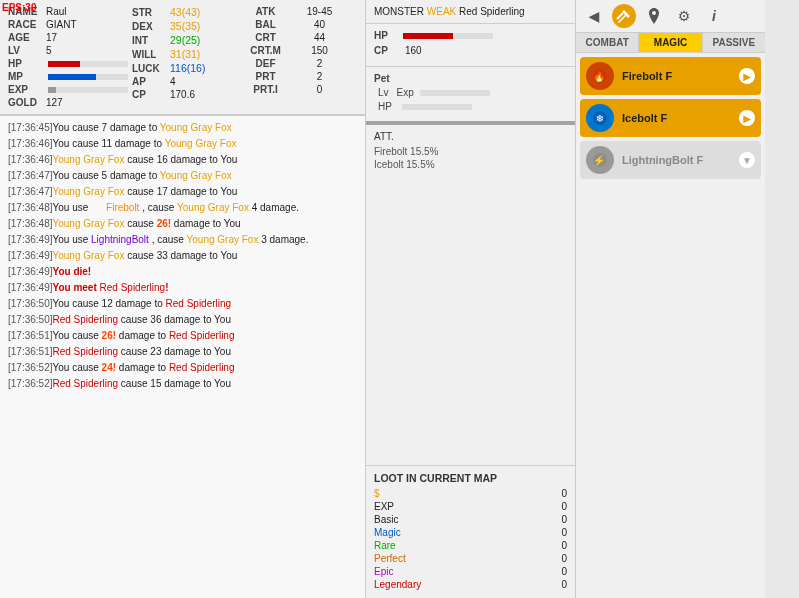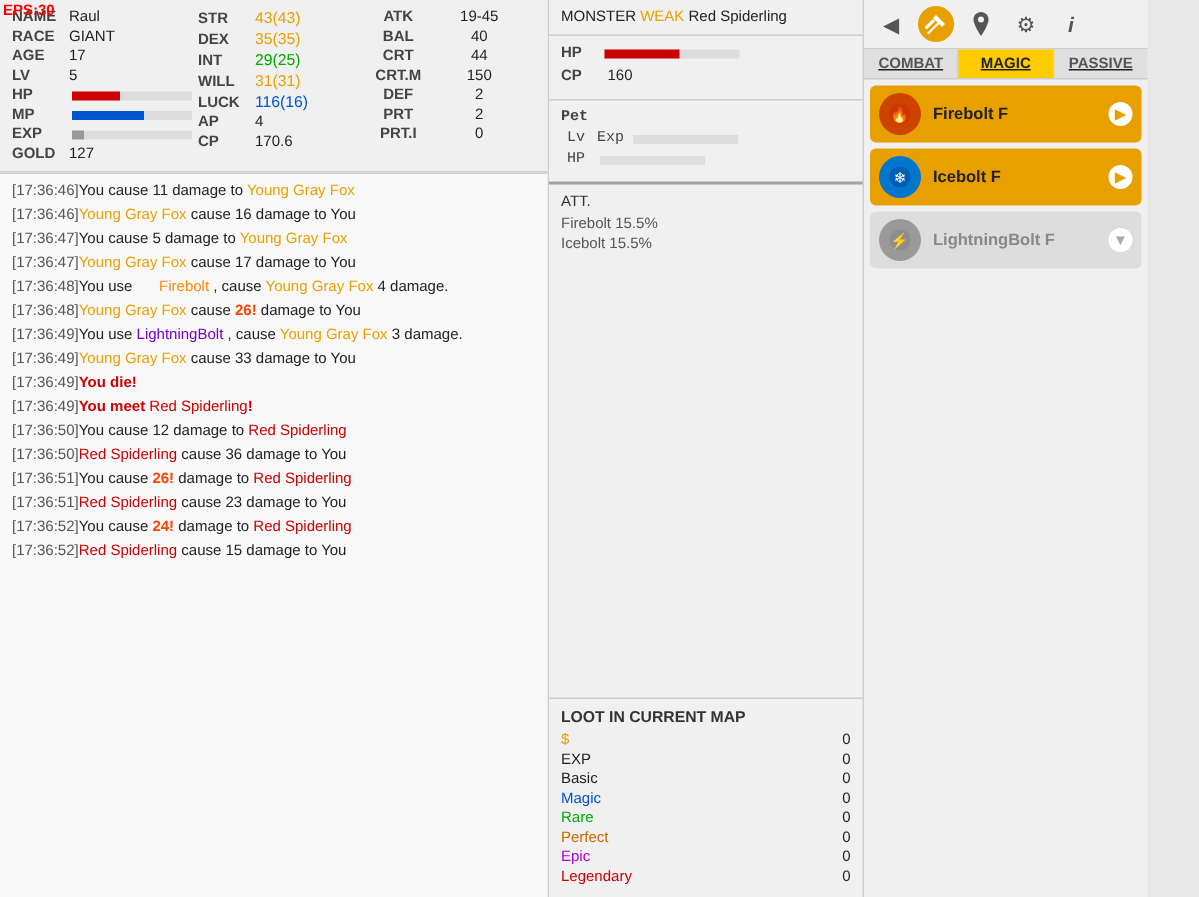--- a/index.html
+++ b/index.html
@@ -123,23 +123,22 @@
       width: 90px;
       height: 6px;
       background: #ddd;
       margin-left: 4px;
       display: inline-block;
     }
     .m-bar-hp { background: #cc0000; }
     .m-val { margin-left: 6px; color: #222; font-size: 10px; }
     .pet-section {
       padding: 6px 8px;
-      border-bottom: 2px solid #a3a3a3;
-      font-size: 10px;
-      font-family: Liberation Mono, monospace;
+      border-bottom: 4px solid #a3a3a3;
+      font-size: 10px;
     }
     .pet-row {
       display: flex;
       align-items: center;
       margin-bottom: 3px;
     }
     .pet-label { width: 25px; color: #444; font-weight: bold; }
     .att-section {
       padding: 6px 8px;
       flex: 1;
@@ -198,21 +197,20 @@
       color: #555;
     }
     .nav-btn.active {
       background: #e8a000;
       border-radius: 50%;
       color: white;
     }
     .right-tabs {
       display: flex;
       border-bottom: 1px solid #ccc;
-      text-decoration: underline;
     }
     .right-tab {
       flex: 1;
       text-align: center;
       padding: 4px 2px;
       font-size: 10px;
       font-weight: bold;
       cursor: pointer;
       color: #555;
       background: #e0e0e0;
@@ -397,20 +395,23 @@
           <div class="stat-row">
             <span class="stat-label">PRT.I</span>
             <span class="stat-value">0</span>
           </div>
         </div>
       </div>
     </div>
 
     <div class="combat-log">
       <div class="log-line">
+        <span class="log-time">[17:36:45]</span><span class="log-you">You cause 7 damage to </span><span class="log-enemy-name">Young Gray Fox</span>
+      </div>
+      <div class="log-line">
         <span class="log-time">[17:36:46]</span><span class="log-you">You cause 11 damage to </span><span class="log-enemy-name">Young Gray Fox</span>
       </div>
       <div class="log-line">
         <span class="log-time">[17:36:46]</span><span class="log-enemy-name">Young Gray Fox</span><span class="log-you"> cause 16 damage to You</span>
       </div>
       <div class="log-line">
         <span class="log-time">[17:36:47]</span><span class="log-you">You cause 5 damage to </span><span class="log-enemy-name">Young Gray Fox</span>
       </div>
       <div class="log-line">
         <span class="log-time">[17:36:47]</span><span class="log-enemy-name">Young Gray Fox</span><span class="log-you"> cause 17 damage to You</span>

